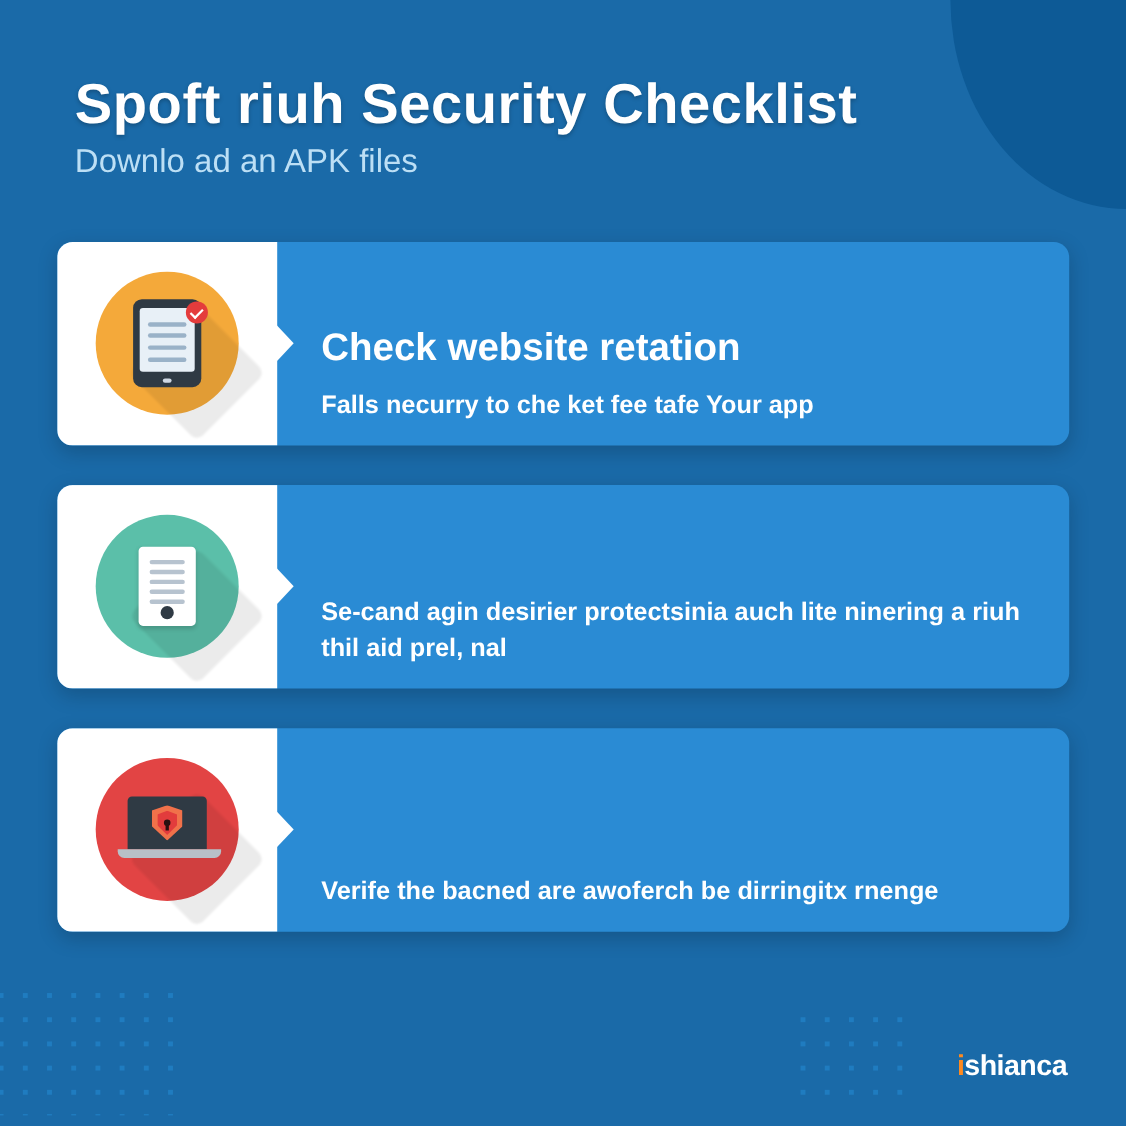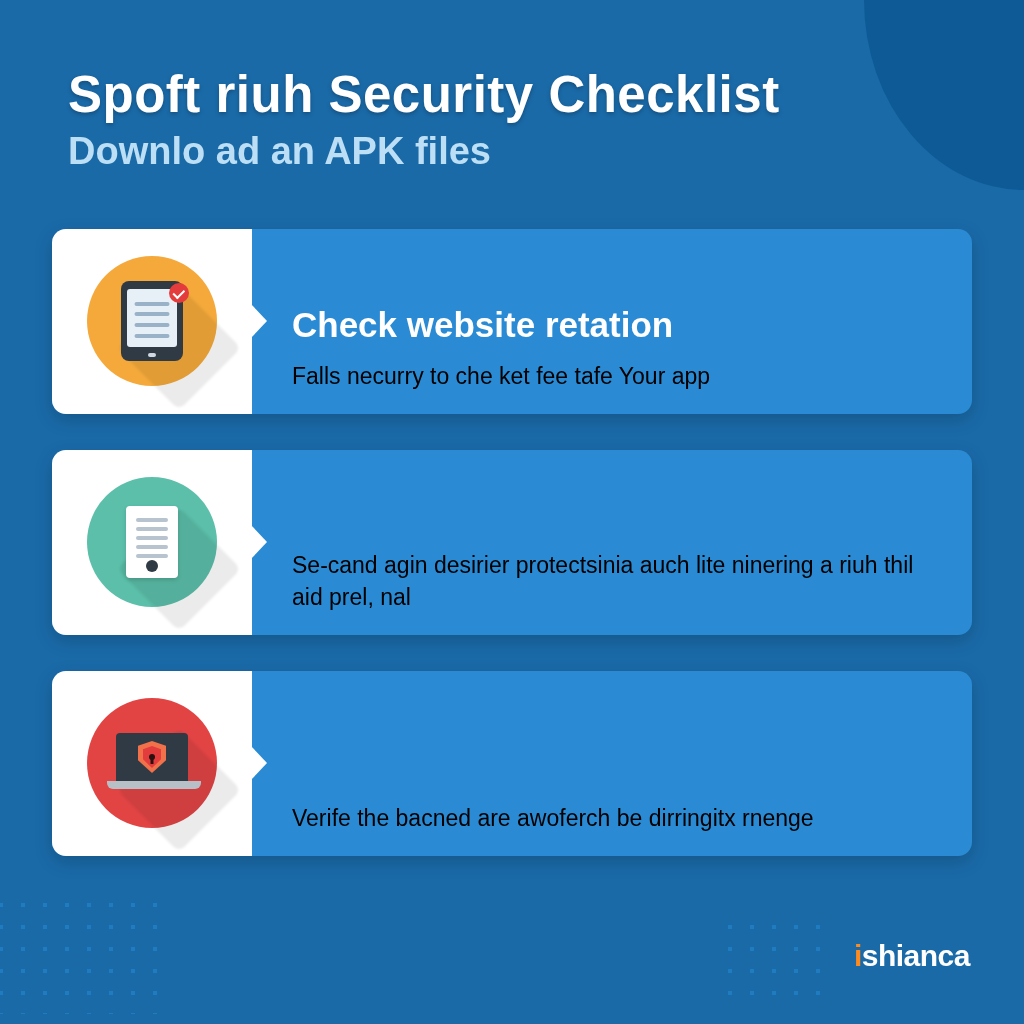--- a/index.html
+++ b/index.html
@@ -38,22 +38,22 @@
     padding: 68px 68px 18px 68px;
   }
   .hdr h1 {
     font-size: 51px;
     font-weight: 700;
     letter-spacing: 0.5px;
     line-height: 1.05;
     text-shadow: 0 2px 4px rgba(0,0,0,0.25);
   }
   .hdr h2 {
-    font-size: 38px;
-    font-weight: 700;
+    font-size: 30px;
+    font-weight: 400;
     color: #bcdff5;
     margin-top: 8px;
   }
 
   
   .cards {
     padding: 38px 52px 0 52px;
     display: flex;
     flex-direction: column;
     gap: 36px;
@@ -238,30 +238,30 @@
     justify-content:flex-end;
   }
   .card .body h3{
     font-size:35px;
     font-weight:700;
     color:#fff;
     margin-bottom:16px;
   }
   .card .body p{
     font-size:23px;
-    color:#000000;
+    color:#ffffff;
     line-height:1.35;
-    font-weight:400;
+    font-weight:700;
   }
 
   .brand {
     position:absolute;
     right:54px;
-    bottom:51px;
-    font-size:30px;
+    bottom:40px;
+    font-size:26px;
     font-weight:700;
     letter-spacing:-0.5px;
   }
   .brand .dot{ color:#ff8a1f; }
 </style>
 </head>
 <body>
 
 <div class="corner-shape"></div>
 <div class="dots dl"></div>

